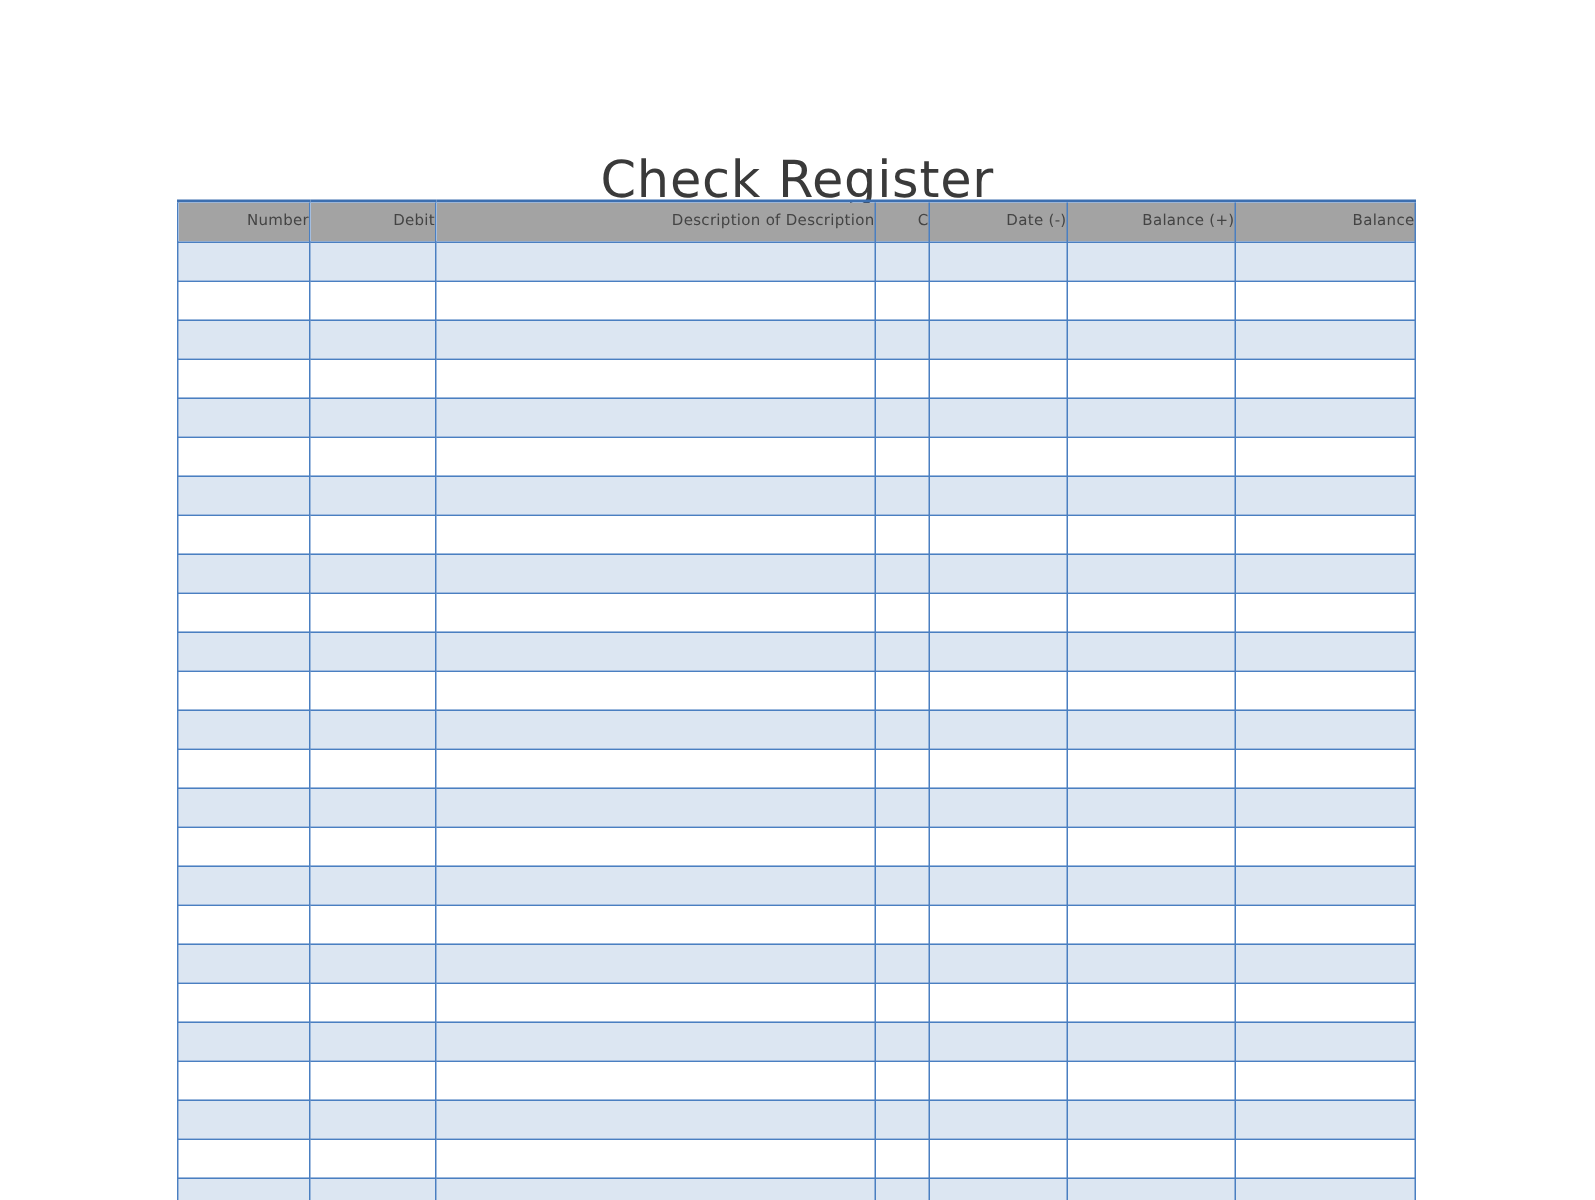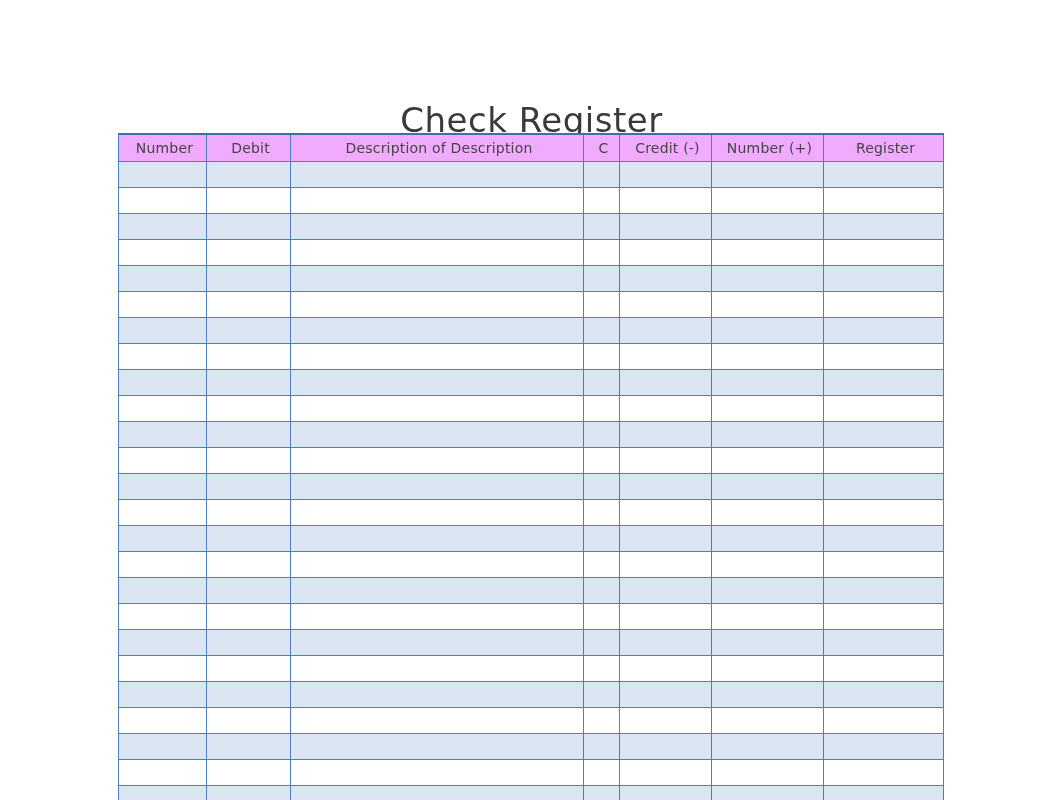--- a/index.html
+++ b/index.html
@@ -54,26 +54,26 @@
   table.register th,
   table.register td {
     border: 1px solid #4a7fc1;
     height: 26px;
     padding: 0 0 0 4px;
     vertical-align: middle;
     box-sizing: border-box;
   }
   table.register thead th {
     height: 27px;
-    background: #f0abfc;
+    background: #a3a3a3;
     font-family: "DejaVu Sans", sans-serif;
     font-weight: 400;
-    font-size: 14px;
+    font-size: 10px;
     color: #444444;
-    text-align: center;
+    text-align: right;
     letter-spacing: 0.2px;
     white-space: nowrap;
     overflow: hidden;
   }
   table.register thead tr th {
     border-top: 2px solid #3d6fb0;
   }
   table.register tbody tr.shaded td {
     background: #dce6f2;
   }
@@ -98,23 +98,23 @@
         <col class="c-debit">
         <col class="c-credit">
         <col class="c-balance">
       </colgroup>
       <thead>
         <tr>
           <th>Number</th>
           <th>Debit</th>
           <th>Description of Description</th>
           <th>C</th>
-          <th>Credit  (-)</th>
-          <th>Number (+)</th>
-          <th>Register</th>
+          <th>Date  (-)</th>
+          <th>Balance (+)</th>
+          <th>Balance</th>
         </tr>
       </thead>
       <tbody id="register-body">
           <tr class="shaded">
             <td></td>
             <td></td>
             <td></td>
             <td></td>
             <td></td>
             <td></td>

